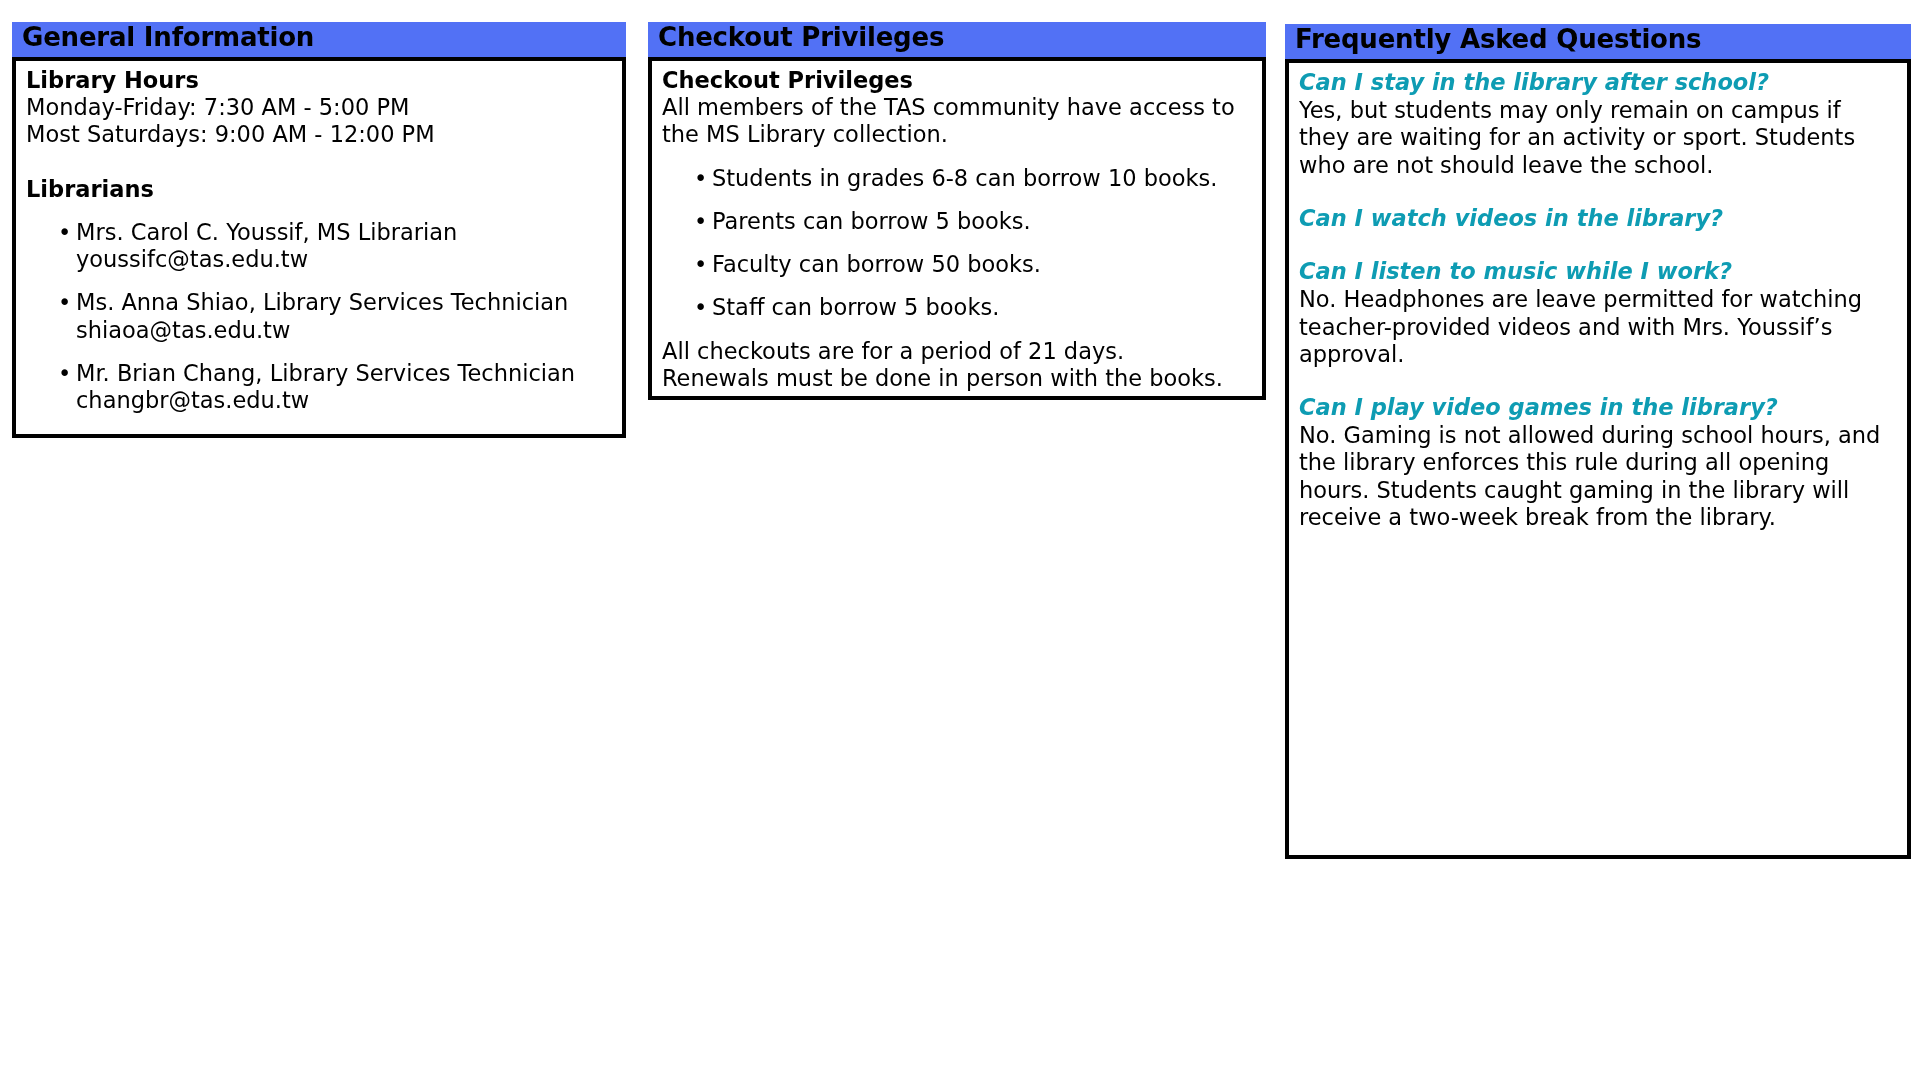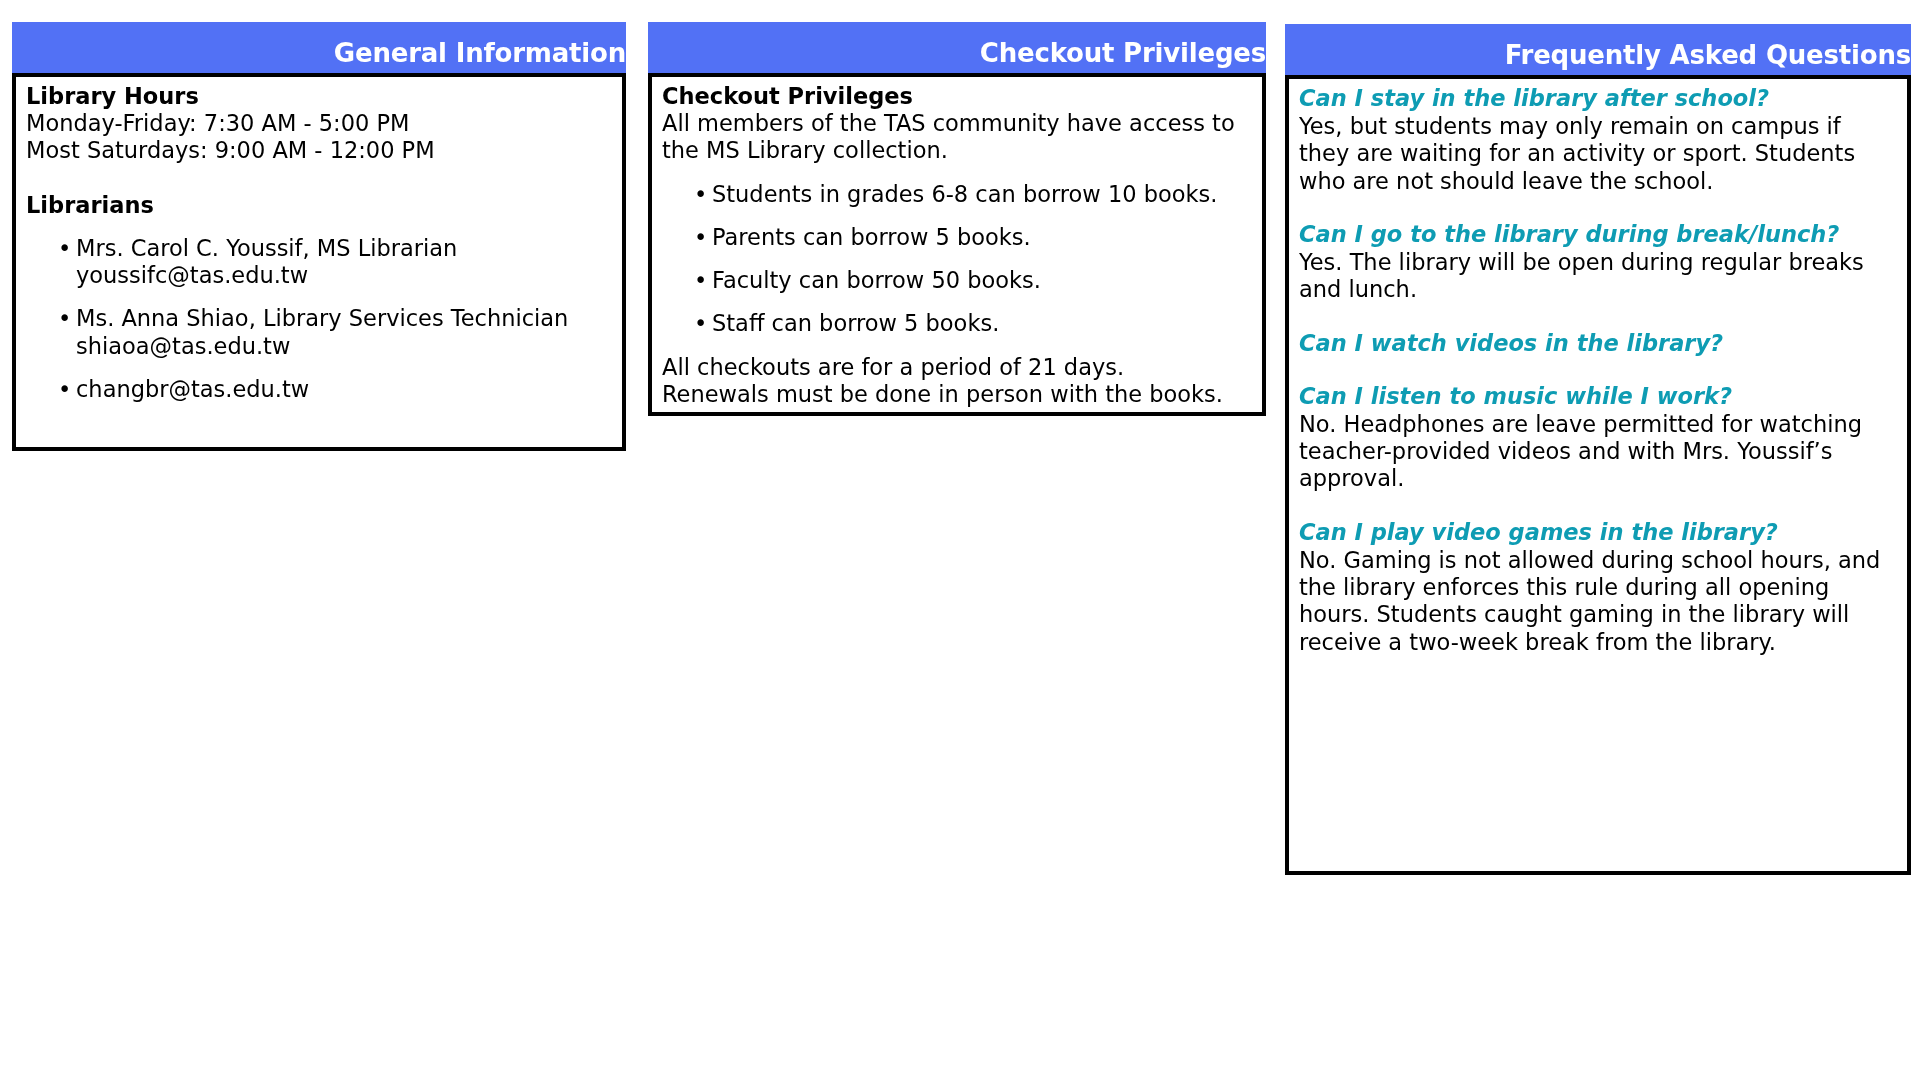--- a/index.html
+++ b/index.html
@@ -22,27 +22,26 @@
   }
 
   
   .panel {
     position: absolute;
     box-sizing: border-box;
   }
   .panel-header {
     box-sizing: border-box;
     width: 100%;
-    color: #ffffff;
+    color: #000000;
     font-weight: 700;
     font-size: 26px;
     line-height: 1.0;
     letter-spacing: -0.2px;
-    padding: 18px 0 7px 10px;
-    text-align: right;
+    padding: 2px 0 7px 10px;
   }
   .panel-body {
     box-sizing: border-box;
     background: #ffffff;
     border: 4px solid #000000;
     padding: 6px 10px 4px 10px;
   }
 
   
   .sec-title {
@@ -137,20 +136,21 @@
       <ul class="bullets">
         <li>
           <span class="sub-line">Mrs. Carol C. Youssif, MS Librarian</span>
           <span class="sub-line">youssifc@tas.edu.tw</span>
         </li>
         <li>
           <span class="sub-line">Ms. Anna Shiao, Library Services Technician</span>
           <span class="sub-line">shiaoa@tas.edu.tw</span>
         </li>
         <li>
+          <span class="sub-line">Mr. Brian Chang, Library Services Technician</span>
           <span class="sub-line">changbr@tas.edu.tw</span>
         </li>
       </ul>
 
     </div>
   </section>
 
   <section class="panel" id="panel-checkout">
     <div class="panel-header" style="background: rgb(82, 113, 245);">Checkout Privileges</div>
     <div class="panel-body">
@@ -175,24 +175,20 @@
 
   <section class="panel" id="panel-faq">
     <div class="panel-header" style="background: rgb(82, 113, 245);">Frequently Asked Questions</div>
     <div class="panel-body">
 
       <div class="faq-item">
         <div class="faq-q" style="color: rgb(14, 156, 179);">Can I stay in the library after school?</div>
         <div class="faq-a">Yes, but students may only remain on campus if they are waiting for an activity or sport. Students who are not should leave the school.</div>
       </div>
 
-      <div class="faq-item">
-        <div class="faq-q" style="color: rgb(14, 156, 179);">Can I go to the library during break/lunch?</div>
-        <div class="faq-a">Yes. The library will be open during regular breaks and lunch.</div>
-      </div>
 
       <div class="faq-item">
         <div class="faq-q" style="color: rgb(14, 156, 179);">Can I watch videos in the library?</div>
       </div>
 
       <div class="faq-item">
         <div class="faq-q" style="color: rgb(14, 156, 179);">Can I listen to music while I work?</div>
         <div class="faq-a">No. Headphones are leave permitted for watching teacher-provided videos and with Mrs. Youssif’s approval.</div>
       </div>
 

